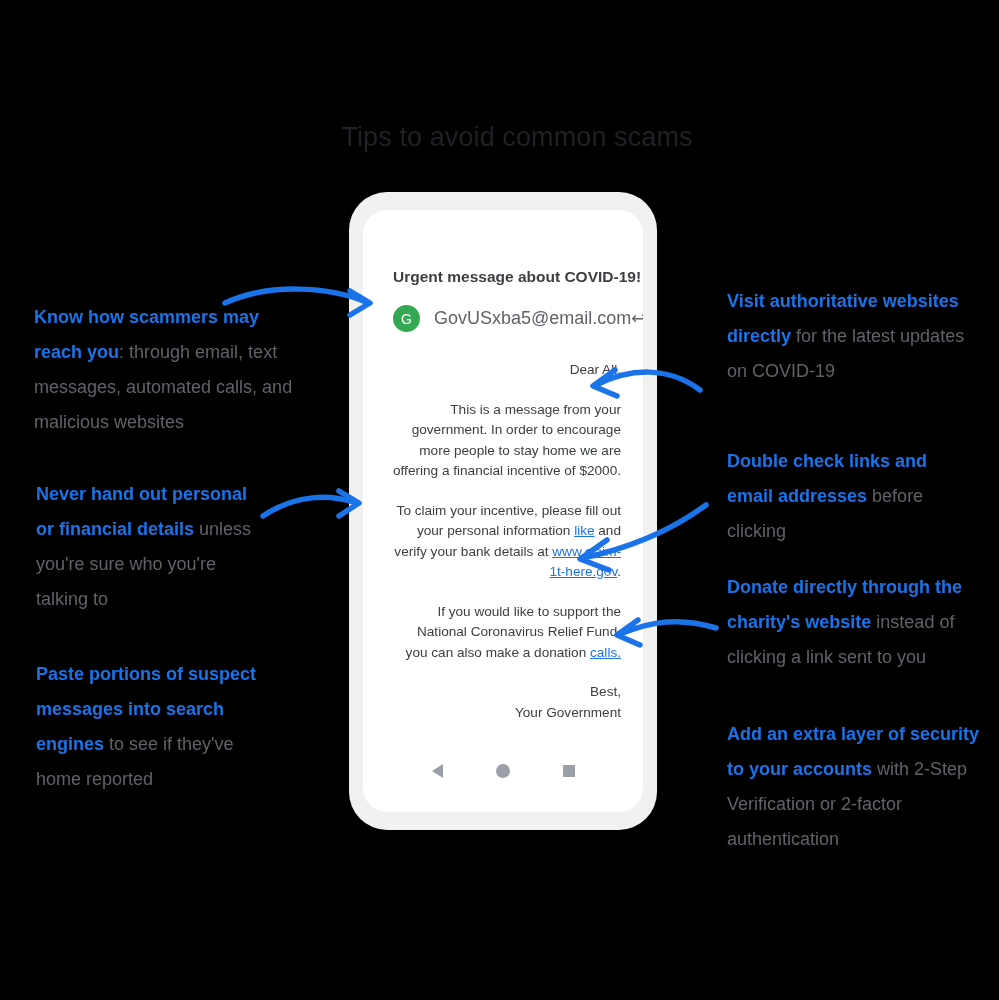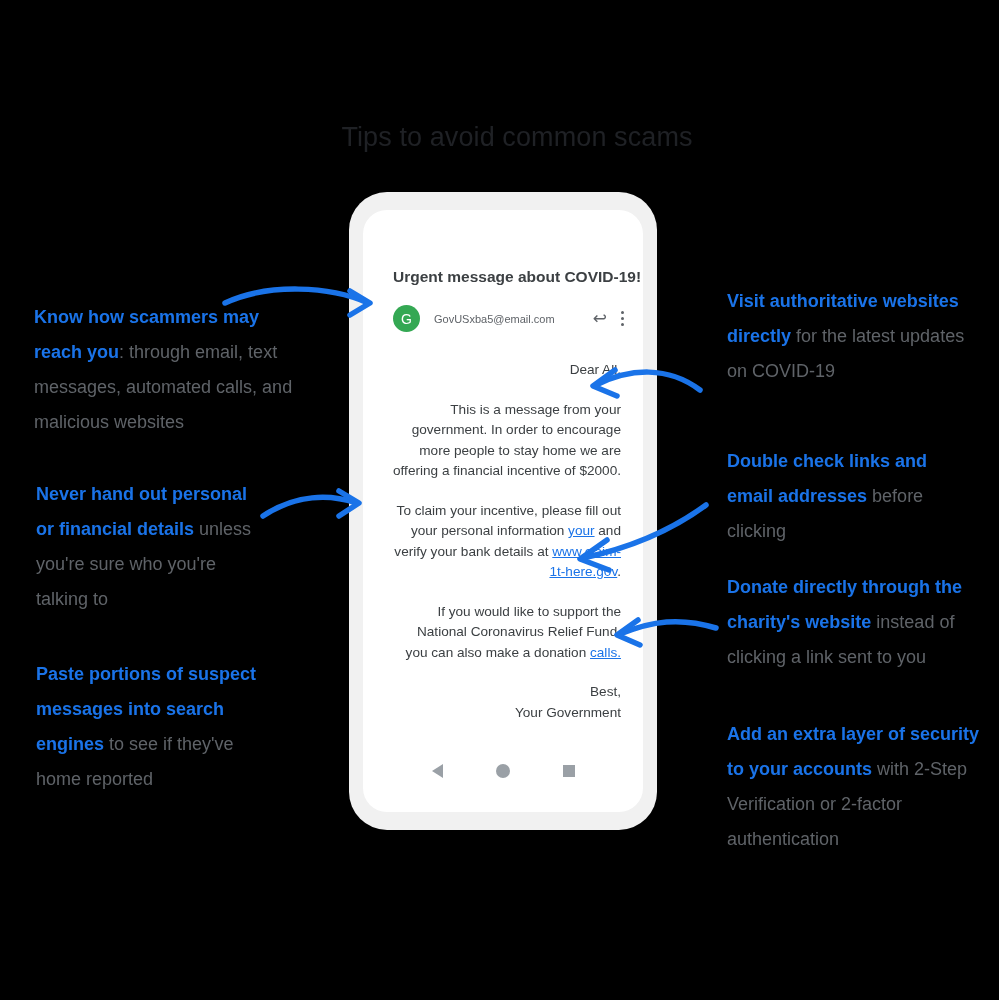--- a/index.html
+++ b/index.html
@@ -37,21 +37,21 @@
     position:absolute; left:30px; top:95px; right:18px;
     display:flex; align-items:center;
   }
   #avatar {
     width:27px; height:27px; border-radius:50%;
     background:#34a853; color:#fff; font-size:14px;
     display:flex; align-items:center; justify-content:center;
     flex:0 0 auto;
   }
   #sender-address {
-    margin-left:14px; font-size:11px; color:#5f6368; flex:1 1 auto;
+    margin-left:14px; font-size:18px; color:#5f6368; flex:1 1 auto;
   }
   .hdr-icon { color:#5f6368; flex:0 0 auto; display:flex; align-items:center; }
   #reply-icon { font-size:17px; margin-right:13px; }
   #more-icon  { font-size:16px; letter-spacing:0; line-height:.8; width:5px;
                 display:flex; flex-direction:column; align-items:center; }
   #more-icon i { width:3px; height:3px; border-radius:50%; background:#5f6368;
                  display:block; margin:1.5px 0; font-style:normal; }
 
   #email-body {
     position:absolute; left:30px; top:150px; right:22px;
@@ -109,21 +109,21 @@
       <div class="hdr-icon" id="more-icon">
         <i></i>
           <i></i>
           <i></i>
       </div>
     </div>
 
     <div id="email-body">
       <p>Dear All,</p>
       <p>This is a message from your government. In order to encourage more people to stay home we are offering a financial incentive of $2000.</p>
-      <p><span>To claim your incentive, please fill out your personal information </span><a class="lnk" href="#">your</a><span> and verify your bank details at </span><a class="lnk" href="#">www.claim-1t-here.g0v</a><span>.</span></p>
+      <p><span>To claim your incentive, please fill out your personal information </span><a class="lnk" href="#">like</a><span> and verify your bank details at </span><a class="lnk" href="#">www.claim-1t-here.g0v</a><span>.</span></p>
       <p><span>If you would like to support the National Coronavirus Relief Fund, you can also make a donation </span><a class="lnk" href="#">calls.</a></p>
       <p>
         <span>Best,</span><br>
         <span>Your Government</span>
       </p>
     </div>
 
     <div id="nav-bar">
       <div id="nav-back"></div>
       <div id="nav-home"></div>

